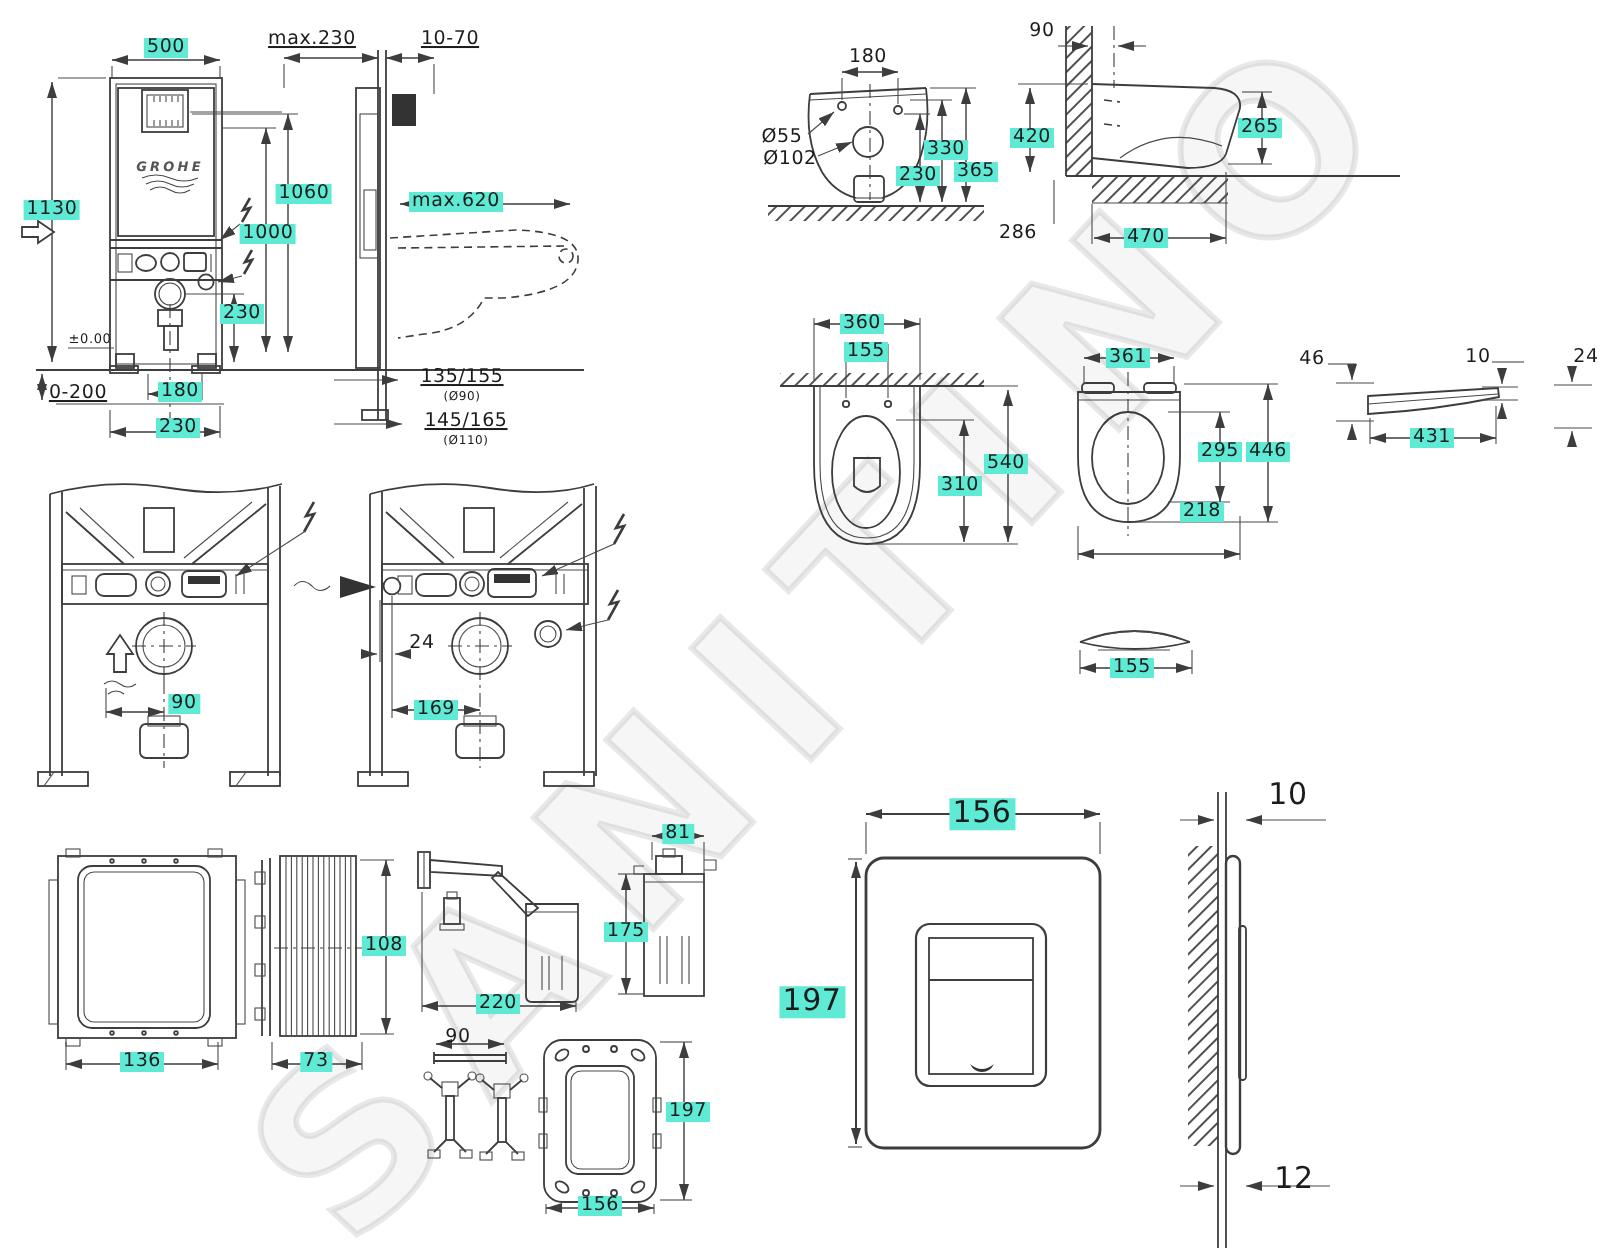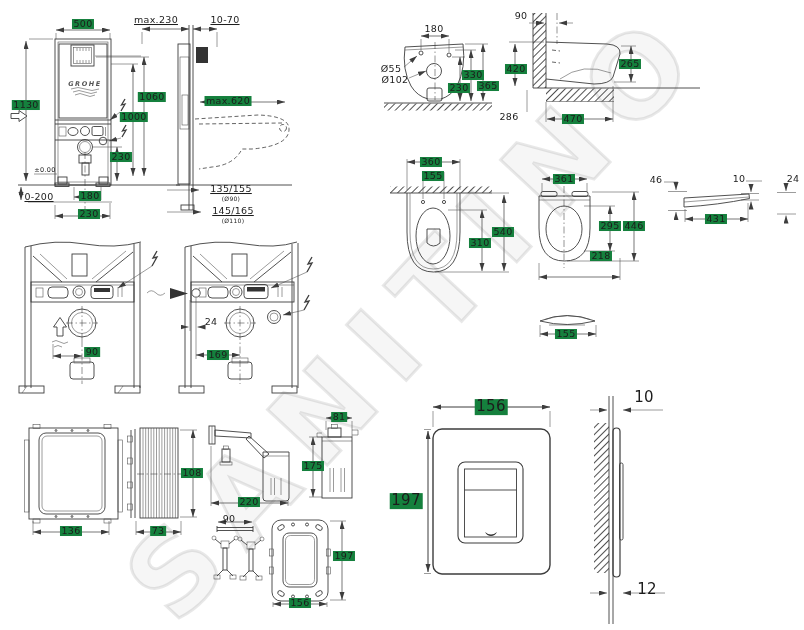--- a/index.html
+++ b/index.html
@@ -11,21 +11,21 @@
   .dim{stroke-width:.7;}
   .cl{stroke-width:.55;stroke-dasharray:7 2.5 1.5 2.5;}
   .dash{stroke-dasharray:4 2.6;stroke-width:.8;}
   .fl{fill:#333;stroke:none;}
   .wh{fill:#fff;stroke:#3d3d3d;stroke-width:.9;}
   .hatch{fill:url(#hatchp);stroke:none;}
   .boltp{stroke-width:1.3;}
   #label-layer{position:absolute;inset:0;}
   .lbl{position:absolute;transform:translate(-50%,-50%);font-size:9.5px;color:#1c1c1c;
        white-space:nowrap;letter-spacing:.3px;line-height:1.05;}
-  .lbl.bg{background:#15803d;padding:0 1.5px;}
+  .lbl.bg{background:#5eead4;padding:0 1.5px;}
   .lbl.ul{text-decoration:underline;}
   .lbl.logo{font-weight:bold;color:#555;letter-spacing:1.6px;font-style:italic;}
   .watermark{position:absolute;left:30px;top:265px;width:740px;height:130px;line-height:130px;
        text-align:center;font-size:112px;letter-spacing:22px;font-weight:bold;
        color:rgba(0,0,0,0.035);-webkit-text-stroke:3px rgba(0,0,0,0.09);
        transform:rotate(-47deg);pointer-events:none;}
 </style>
 </head>
 <body>
 

